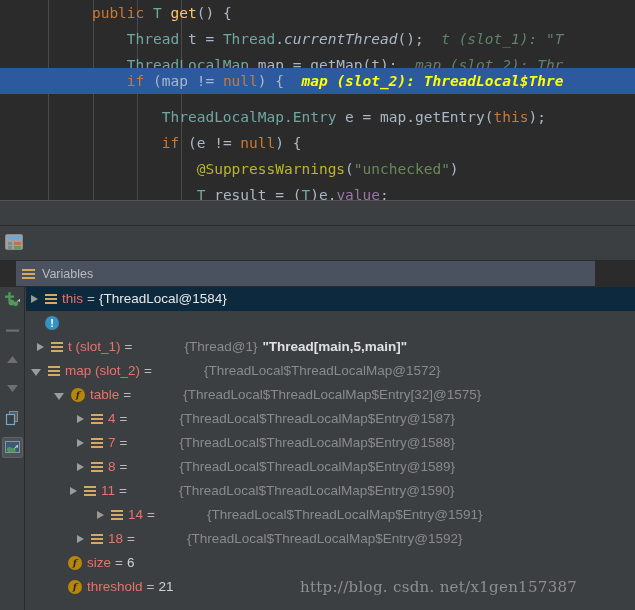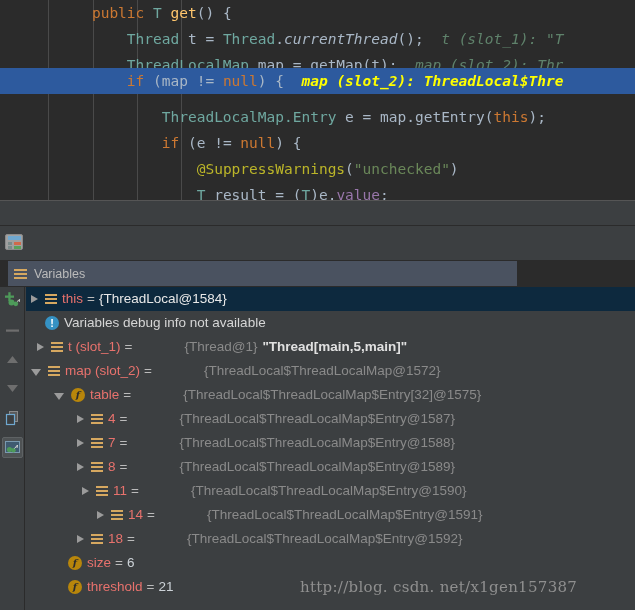--- a/index.html
+++ b/index.html
@@ -73,21 +73,21 @@
     overflow: hidden;
   }
   #calc-icon .screen { position:absolute; left:2px; top:1px; width:13px; height:4px; background:#6fa8d0; }
   #calc-icon .r1 { position:absolute; left:2px; top:7px; width:4px; height:2.5px; background:#7a8a8a; }
   #calc-icon .r2 { position:absolute; left:8px; top:7px; width:7px; height:2.5px; background:#d06a4a; }
   #calc-icon .r3 { position:absolute; left:2px; top:11px; width:4px; height:2.5px; background:#7a8a8a; }
   #calc-icon .r4 { position:absolute; left:8px; top:11px; width:7px; height:2.5px; background:#5aa05a; }
 
   
   #vars-tabbar {
-    position: absolute; left: 8px; top: 261px; width: 509px; height: 26px;
+    position: absolute; left: 16px; top: 261px; width: 579px; height: 26px;
     background: #4a5260;
     border-bottom: 1px solid #2b2b2b;
   }
   #vars-tab {
     position: absolute; left: 0; top: 0; height: 26px;
     display: flex; align-items: center; gap: 7px; padding: 0 10px 0 6px;
   }
   .burger {
     width: 13px; height: 11px; position: relative; flex: none;
   }
@@ -277,21 +277,20 @@
           </span>
           <span class="vname">this</span>
           <span class="veq">=</span>
           <span class="vwhite">{ThreadLocal@1584}</span>
         </div>
       </div>
       <div class="vrow" style="top: 24px;">
         <div class="vrow-inner" style="padding-left: 5px;">
           <span class="arrow hidden"></span>
           <span class="ico-info">!</span>
-          <span class="vplain">Variables debug info not available</span>
         </div>
       </div>
       <div class="vrow" style="top: 48px;">
         <div class="vrow-inner" style="padding-left: 11px;">
           <span class="arrow"></span>
           <span class="ico-var">
             <i></i>
             <i></i>
             <i></i>
           </span>
@@ -356,21 +355,21 @@
             <i></i>
             <i></i>
             <i></i>
           </span>
           <span class="vname">8</span>
           <span class="veq">=</span>
           <span class="vref">{ThreadLocal$ThreadLocalMap$Entry@1589}</span>
         </div>
       </div>
       <div class="vrow" style="top: 192px;">
-        <div class="vrow-inner" style="padding-left: 56px;">
+        <div class="vrow-inner" style="padding-left: 44px;">
           <span class="arrow"></span>
           <span class="ico-var">
             <i></i>
             <i></i>
             <i></i>
           </span>
           <span class="vname">11</span>
           <span class="veq">=</span>
           <span class="vref">{ThreadLocal$ThreadLocalMap$Entry@1590}</span>
         </div>

